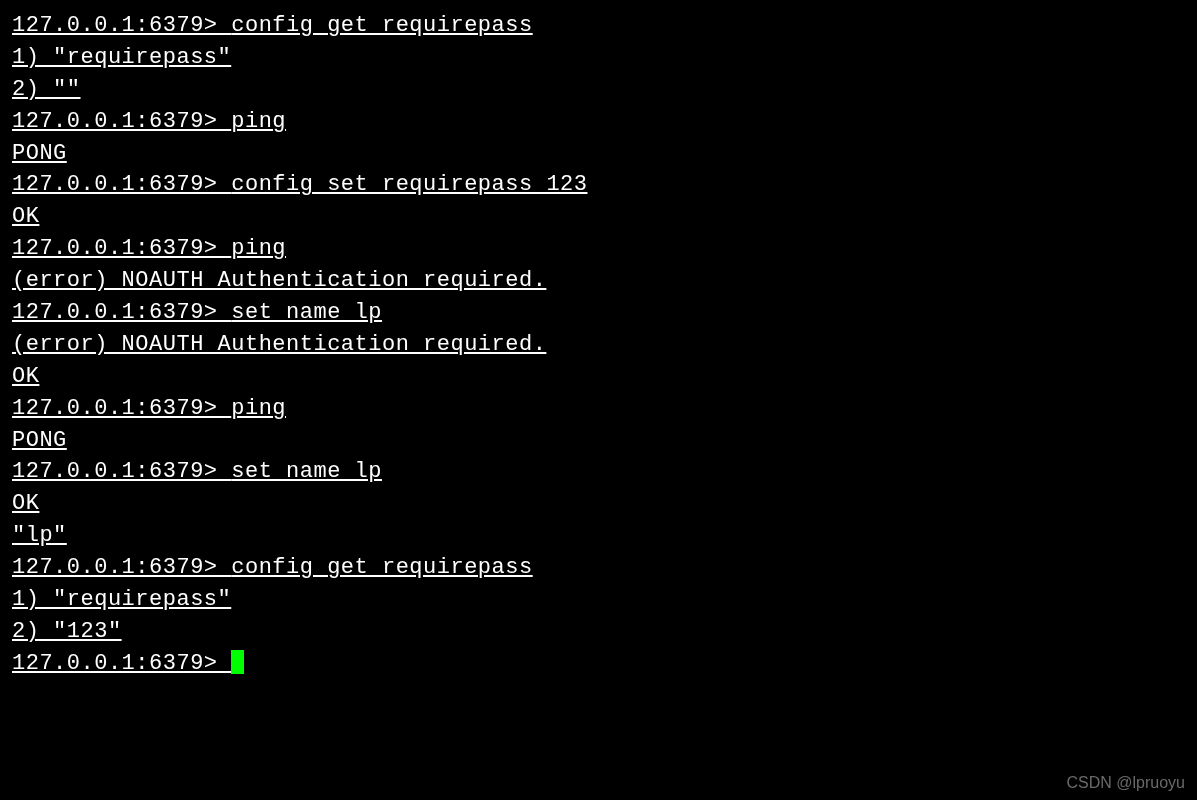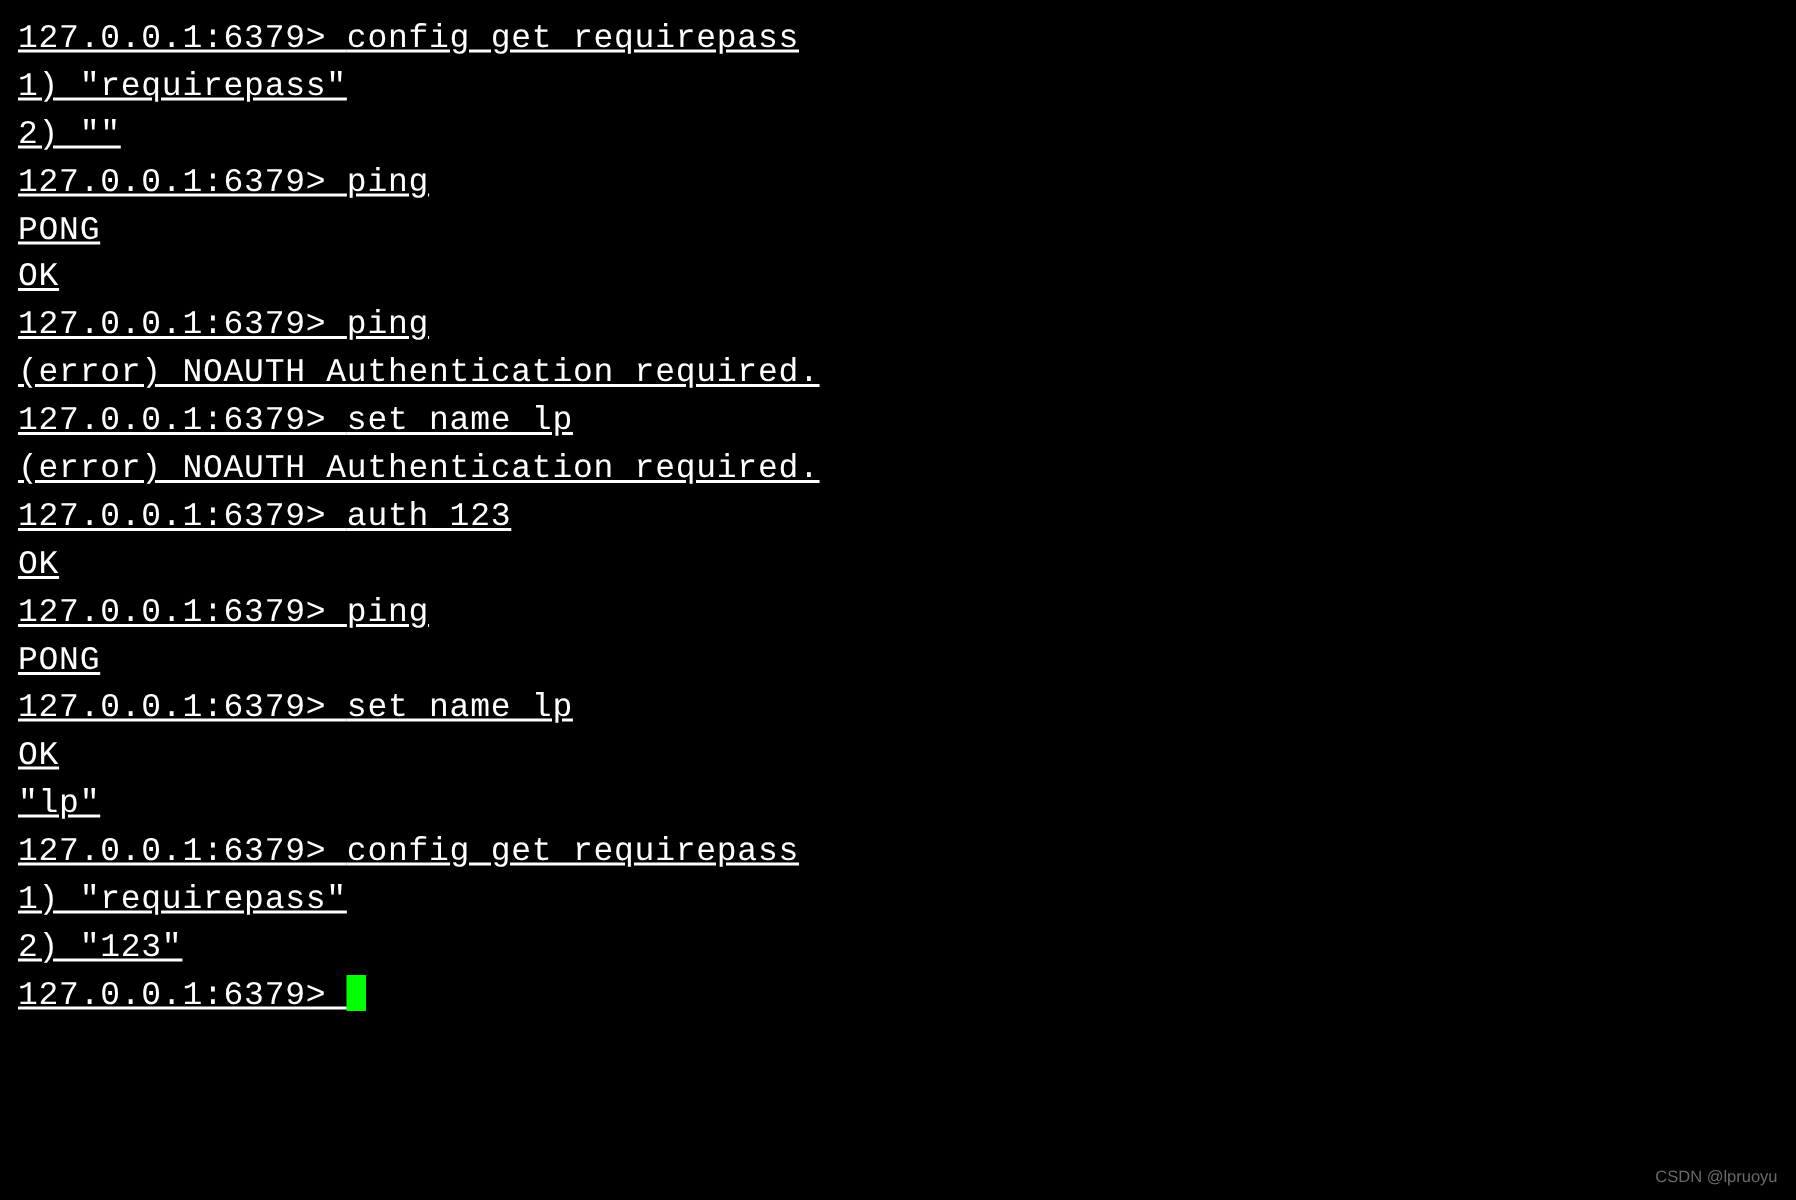--- a/index.html
+++ b/index.html
@@ -31,39 +31,39 @@
       background-color: #00ff00;
       vertical-align: text-bottom;
       margin-bottom: 2px;
     }
     .watermark {
       position: absolute;
       bottom: 6px;
       right: 12px;
       color: #6a6a6a;
       font-family: Arial, sans-serif;
-      font-size: 11px;
+      font-size: 16px;
       letter-spacing: 0;
     }
   </style>
 </head>
 <body>
 
 <div id="terminal">
     <div class="terminal-line"><span>127.0.0.1:6379&gt; </span><span>config get requirepass</span></div>
     <div class="terminal-line"><span>1) "requirepass"</span></div>
     <div class="terminal-line"><span>2) ""</span></div>
     <div class="terminal-line"><span>127.0.0.1:6379&gt; </span><span>ping</span></div>
     <div class="terminal-line"><span>PONG</span></div>
+    <div class="terminal-line"><span>127.0.0.1:6379&gt; </span><span>config set requirepass 123</span></div>
     <div class="terminal-line"><span>OK</span></div>
     <div class="terminal-line"><span>127.0.0.1:6379&gt; </span><span>ping</span></div>
     <div class="terminal-line"><span>(error) NOAUTH Authentication required.</span></div>
     <div class="terminal-line"><span>127.0.0.1:6379&gt; </span><span>set name lp</span></div>
     <div class="terminal-line"><span>(error) NOAUTH Authentication required.</span></div>
-    <div class="terminal-line"><span>127.0.0.1:6379&gt; </span><span>auth 123</span></div>
     <div class="terminal-line"><span>OK</span></div>
     <div class="terminal-line"><span>127.0.0.1:6379&gt; </span><span>ping</span></div>
     <div class="terminal-line"><span>PONG</span></div>
     <div class="terminal-line"><span>127.0.0.1:6379&gt; </span><span>set name lp</span></div>
     <div class="terminal-line"><span>OK</span></div>
     <div class="terminal-line"><span>"lp"</span></div>
     <div class="terminal-line"><span>127.0.0.1:6379&gt; </span><span>config get requirepass</span></div>
     <div class="terminal-line"><span>1) "requirepass"</span></div>
     <div class="terminal-line"><span>2) "123"</span></div>
     <div class="terminal-line"><span>127.0.0.1:6379&gt; </span><span></span><span class="cursor"></span></div>

